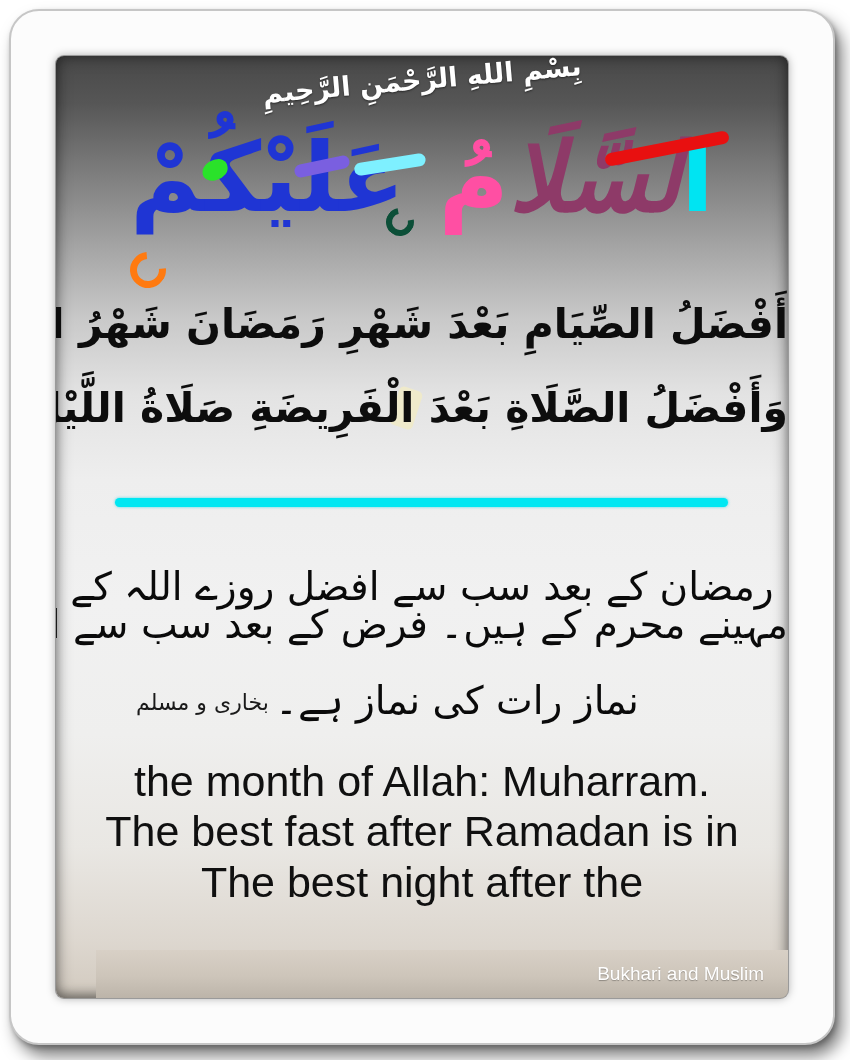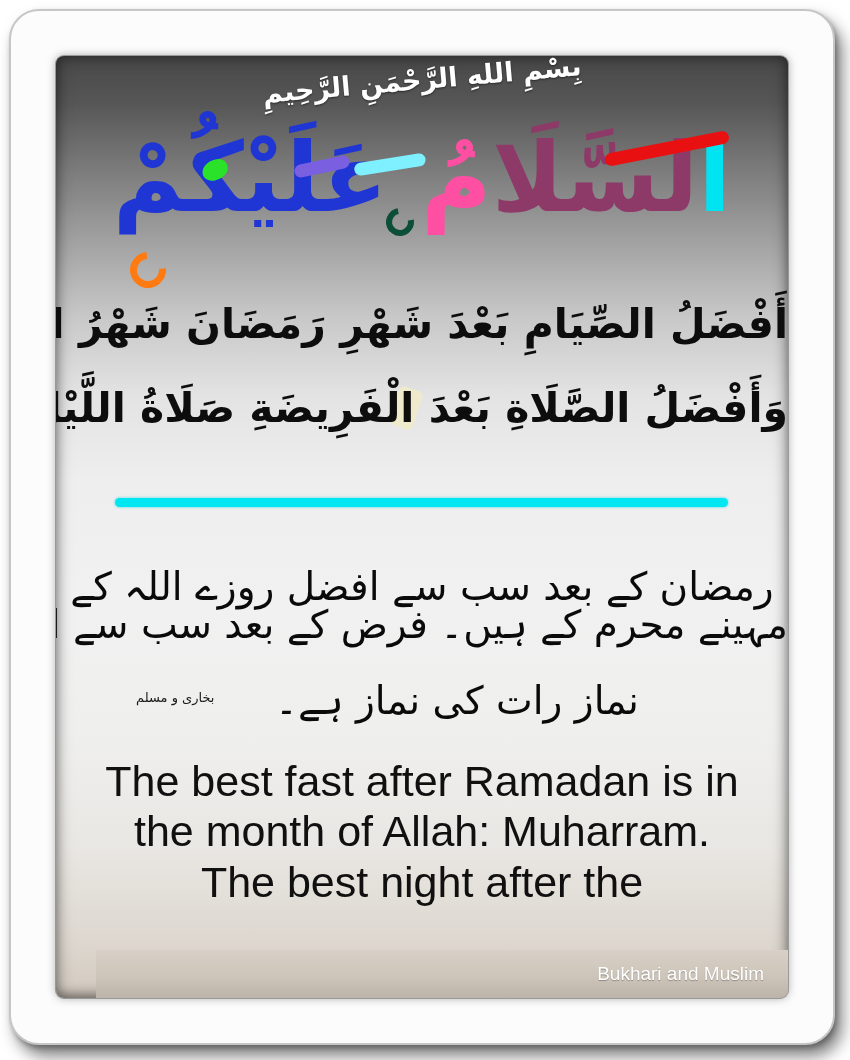--- a/index.html
+++ b/index.html
@@ -43,21 +43,21 @@
   .salam {
     left: 0; right: 0; top: 48px;
     text-align: center;
     direction: rtl;
     font-size: 96px;
     font-weight: bold;
     line-height: 1.55;
     white-space: nowrap;
   }
   .c-alif   { color: #00e4f2; }
-  .c-puce   { color: #8e3a68; }
+  .c-puce   { color: #8e3a68; font-style: italic; }
   .c-meem   { color: #ff4fa3; }
   .c-blue   { color: #1f35d4; }
   .accent { position: absolute; }
   .accent-red    { left: 548px; top: 86px;  width: 126px; height: 13px; background: #e81010; border-radius: 7px; transform: rotate(-11deg); }
   .accent-cyan   { left: 298px; top: 102px; width: 72px;  height: 13px; background: #7ef0ff; border-radius: 7px; transform: rotate(-9deg); }
   .accent-slate  { left: 238px; top: 104px; width: 56px;  height: 13px; background: #7a5fe0; border-radius: 7px; transform: rotate(-12deg); }
   .accent-green  { left: 146px; top: 104px; width: 26px;  height: 20px; background: #2ae22a; border-radius: 60% 40% 55% 45%; transform: rotate(-15deg); }
   .accent-orange { left: 74px;  top: 196px; width: 22px;  height: 22px; border: 7px solid #ff7a10; border-top-color: transparent; border-radius: 50%; transform: rotate(40deg); }
   .accent-dgreen { left: 330px; top: 152px; width: 16px;  height: 16px; border: 6px solid #0c4f38; border-top-color: transparent; border-radius: 50%; transform: rotate(35deg); }
   .accent-cream  { left: 338px; top: 332px; width: 24px;  height: 40px; background: #efeacb; border-radius: 5px; transform: rotate(18deg); }
@@ -85,21 +85,21 @@
     text-align: center;
     white-space: nowrap;
   }
   .urdu-l1 { left: 0;  right: 0; top: 472px; margin-top: 36px; }
   .urdu-l2 { left: 0;  right: 0; top: 546px; }
   .urdu-l3 { left: 70px; right: 0; top: 622px; }
   .urdu-attr {
     left: 80px; top: 634px;
     direction: rtl;
     color: #1a1a1a;
-    font-size: 13px;
+    font-size: 22px;
     text-align: center;
   }
   .english {
     left: 0; right: 0; top: 700px;
     text-align: center;
     color: #101010;
     font-family: "Liberation Sans", sans-serif;
     font-size: 43px;
     line-height: 1.17;
   }
@@ -143,22 +143,22 @@
     </div>
 
     <div class="abs divider"></div>
 
     <div class="abs urdu urdu-l1">رمضان کے بعد سب سے افضل روزے اللہ کے</div>
     <div class="abs urdu urdu-l2">مہینے محرم کے ہیں۔ فرض کے بعد سب سے افضل</div>
     <div class="abs urdu urdu-l3">نماز رات کی نماز ہے۔</div>
     <div class="abs urdu-attr">بخاری و مسلم</div>
 
     <div class="abs english">
+      <div>the month of Allah: Muharram.</div>
       <div>The best fast after Ramadan is in</div>
-      <div>the month of Allah: Muharram.</div>
       <div>The best night after the</div>
     </div>
 
     <div class="abs beige-strip">
       <div class="attr-en">Bukhari and Muslim</div>
     </div>
 
   </div>
 </div>
 

